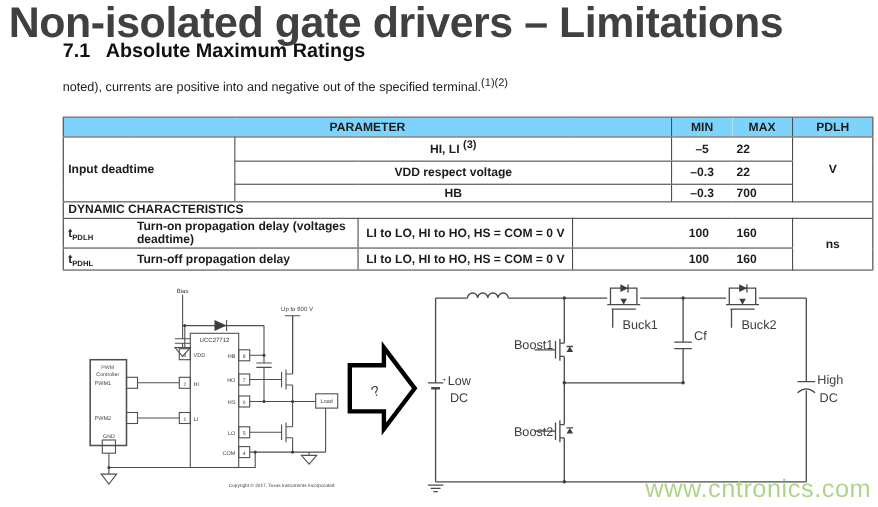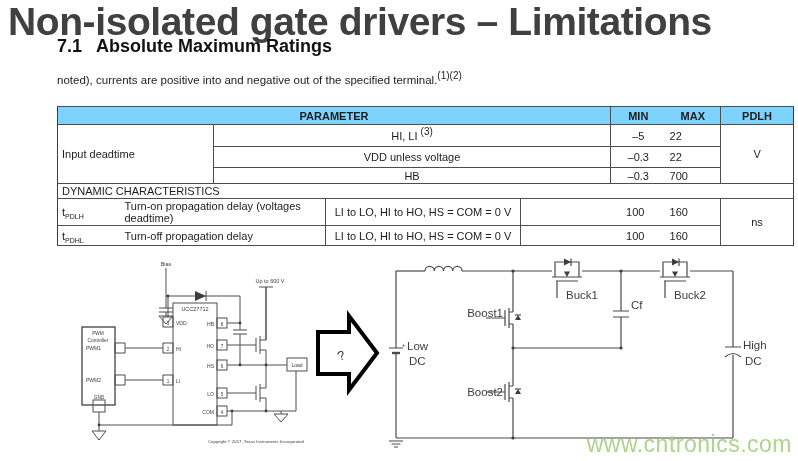--- a/index.html
+++ b/index.html
@@ -9,21 +9,21 @@
          color:#404040;letter-spacing:-0.4px;white-space:nowrap;}
   .sec-head{position:absolute;left:57px;top:36px;font-size:18px;font-weight:bold;color:#111;}
   .sec-head .num{margin-right:14px;}
   .intro{position:absolute;left:57px;top:73px;width:716px;font-size:11.5px;line-height:15px;color:#222;}
   sup{font-size:10px;vertical-align:super;line-height:0;}
   sub{font-size:7px;vertical-align:sub;line-height:0;}
 
   table.amr{position:absolute;left:57px;top:106px;width:736px;border-collapse:collapse;
             font-size:11px;color:#1c1c1c;table-layout:fixed;}
   table.amr td,table.amr th{border-top:1px solid #4d4d4d;border-bottom:1px solid #4d4d4d;
-            padding:1px 4px;vertical-align:middle;font-weight:normal;text-align:left;
+            padding:1px 4px;vertical-align:middle;font-weight:bold;text-align:left;
             overflow:hidden;}
   table.amr{border:1px solid #3d3d3d;}
   table.amr .bl{border-left:1px solid #4d4d4d;text-align:center;}
   table.amr thead th{background:#7dd3fc;font-weight:bold;text-align:center;height:15px;}
   .num-c{text-align:center;}
   .r1{height:22px;} .r2{height:21px;} .r3{height:16px;}
   .rdyn{height:15px;margin-left:33px;} .r5{height:27px;} .r6{height:20px;}
   .sect-row td{font-weight:bold;}
   .val-dyn{text-align:center;padding-left:88px !important;}
   .unit-c{text-align:center;}
@@ -68,21 +68,21 @@
     </thead>
     <tbody>
       <tr class="r1">
         <td colspan="2" rowspan="3">Input deadtime</td>
         <td colspan="3" class="bl"><span>HI, LI </span><sup>(3)</sup></td>
         <td class="bl num-c">–5</td>
         <td class="num-c">22</td>
         <td rowspan="3" class="bl unit-c">V</td>
       </tr>
       <tr class="r2">
-        <td colspan="3" class="bl">VDD unless voltage</td>
+        <td colspan="3" class="bl">VDD respect voltage</td>
         <td class="bl num-c">–0.3</td>
         <td class="num-c">22</td>
       </tr>
       <tr class="r3">
         <td colspan="3" class="bl">HB</td>
         <td class="bl num-c">–0.3</td>
         <td class="num-c">700</td>
       </tr>
       <tr class="rdyn sect-row">
         <td colspan="8">DYNAMIC CHARACTERISTICS</td>

